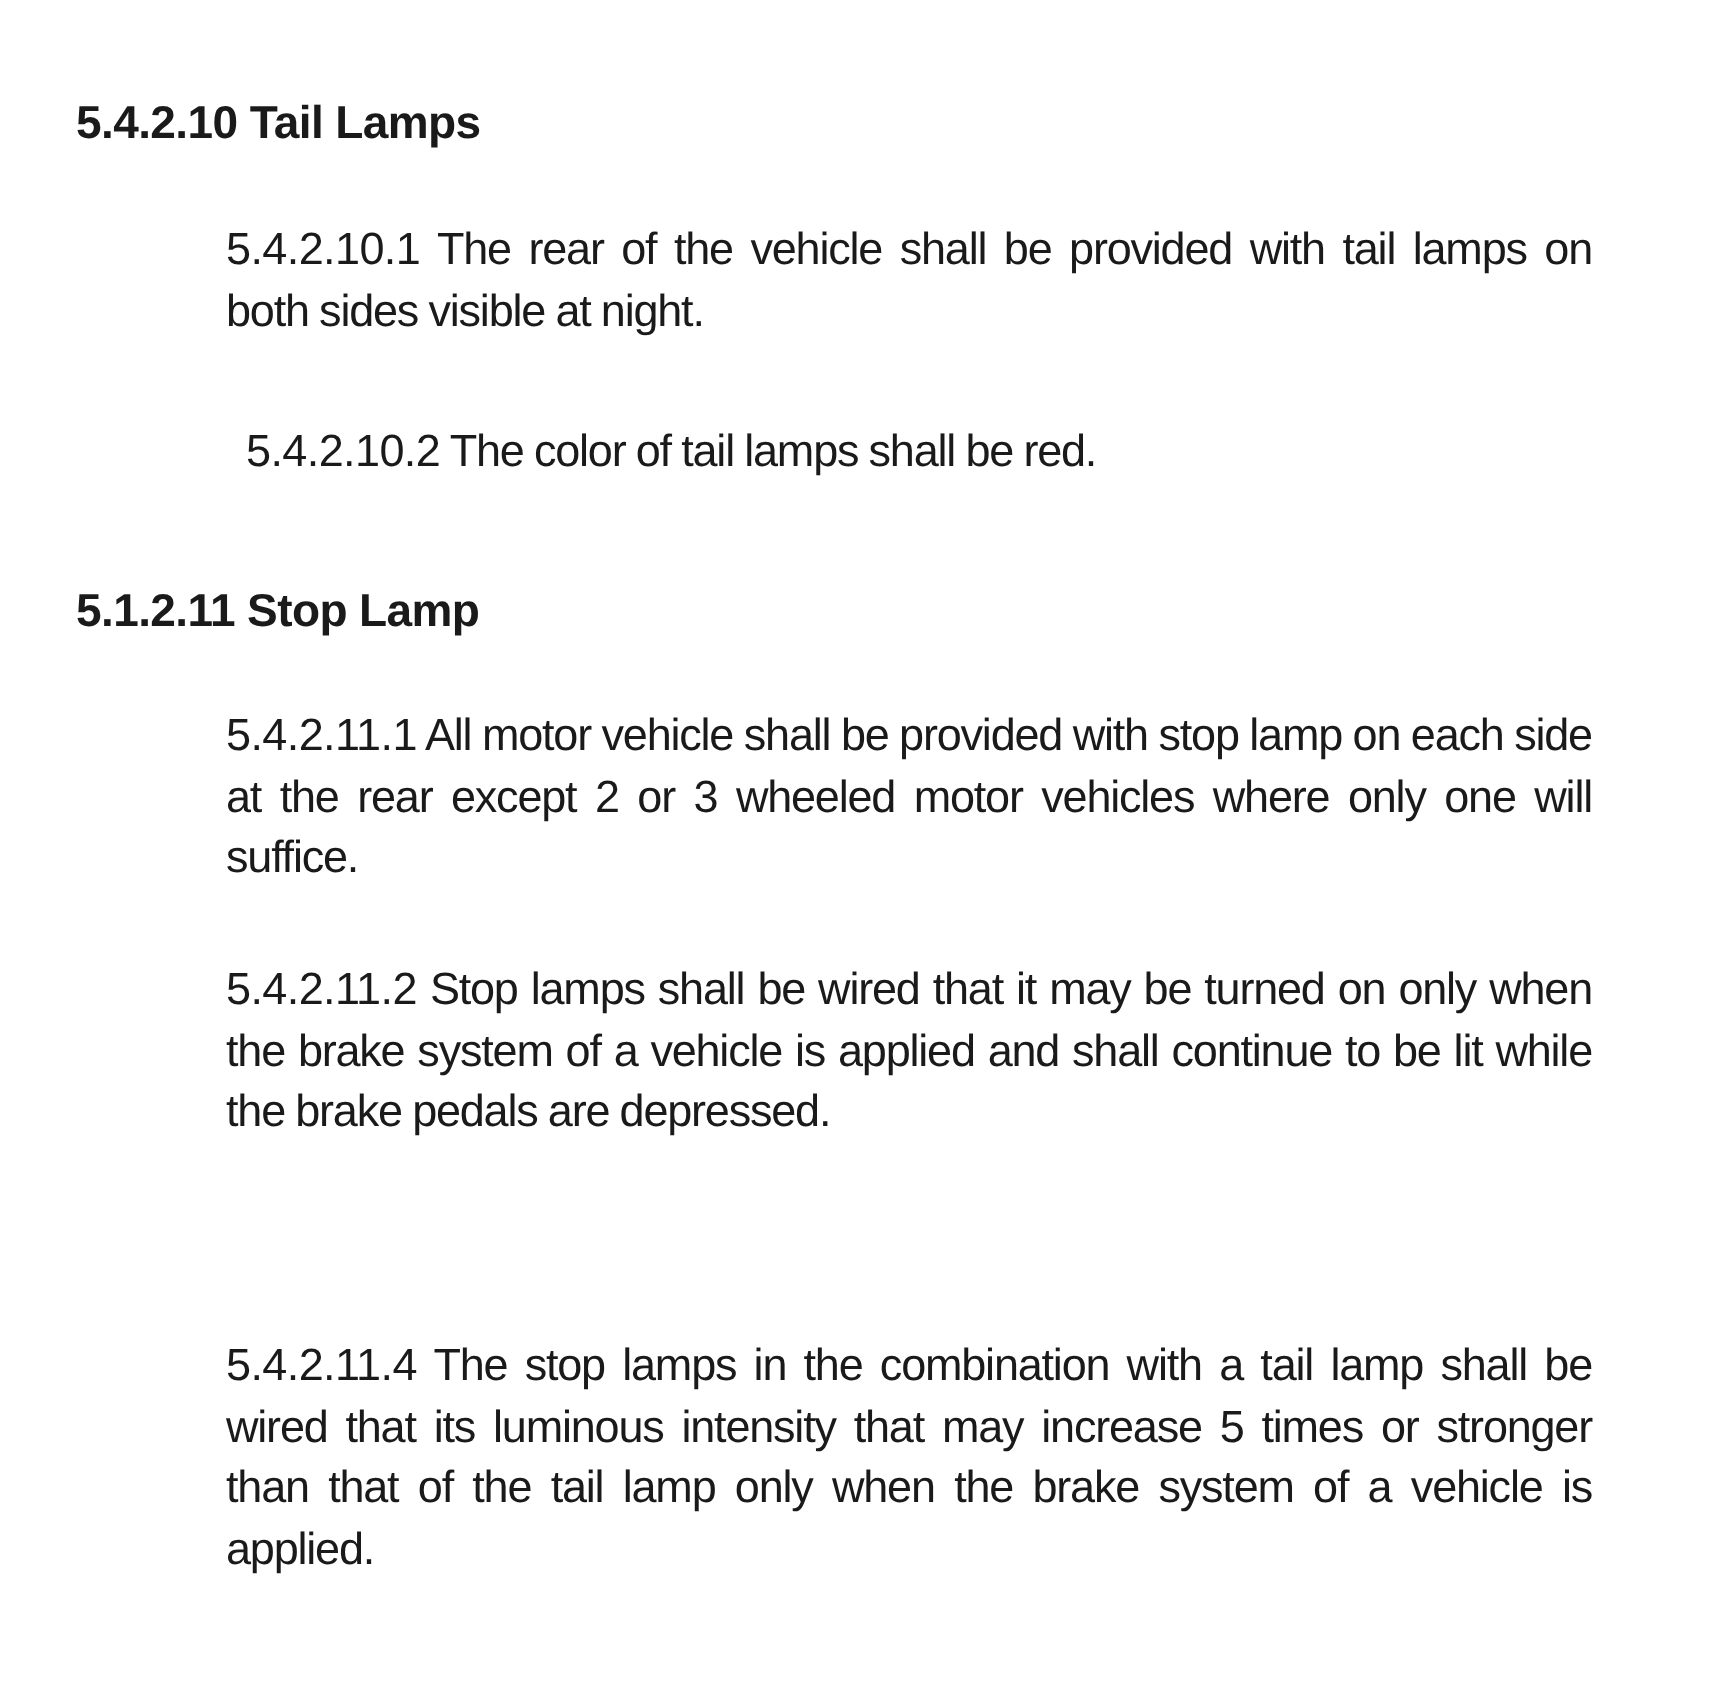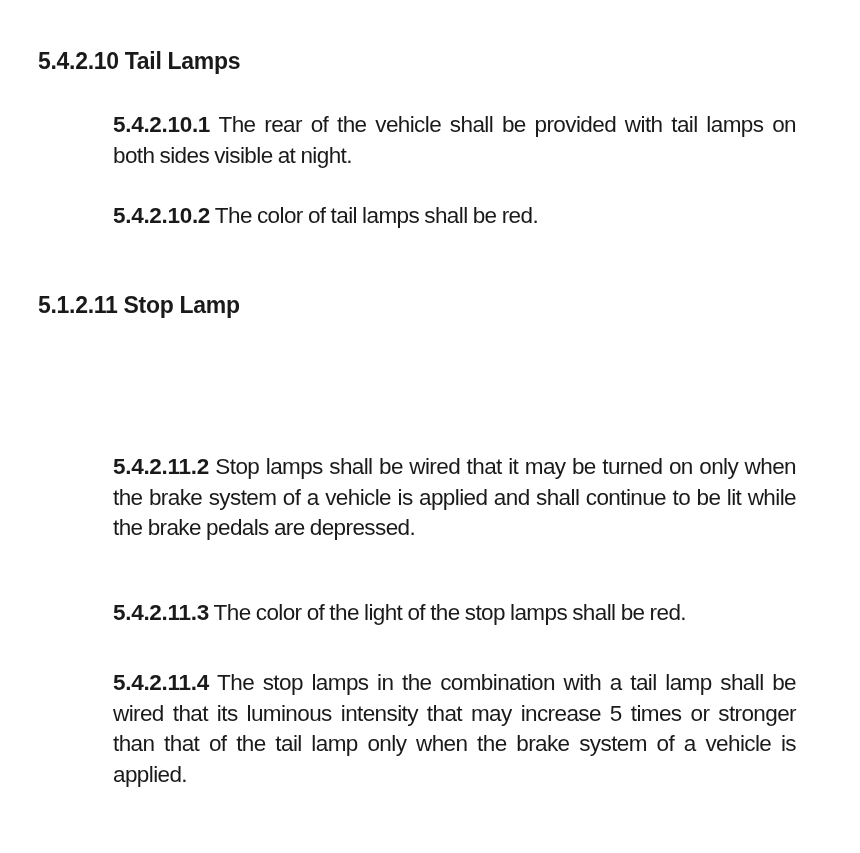--- a/index.html
+++ b/index.html
@@ -2,36 +2,36 @@
 <html><head>
   <meta charset="utf-8">
   <style>
     html, body { margin: 0; padding: 0; background: #ffffff; }
     body { width: 860px; height: 853px; overflow: hidden; position: relative; color: #1a1a1a;
            font-family: "Liberation Sans", sans-serif; }
     .page { position: absolute; left: 0; top: 0; width: 705px; height: 853px; }
     .heading { position: absolute; left: 38px; font-weight: bold; font-size: 23px; letter-spacing: -0.3px; white-space: nowrap; }
     .para { position: absolute; left: 113px; width: 683px; font-size: 22.5px; line-height: 30.5px;
             text-align: justify; letter-spacing: -0.6px; word-spacing: -0.5px; }
-    .para .num { font-weight: bold; letter-spacing: -0.3px; }
+    .para .num { font-weight: normal; letter-spacing: -0.3px; }
     .para.left { text-align: left; }
   </style>
 </head>
 <body>
 
 <div class="page">
 
   <div class="heading" style="top:48px">5.4.2.10 Tail Lamps</div>
 
   <p class="para" style="top:110px; margin:0"><span class="num">5.4.2.10.1</span> <span>The rear of the vehicle shall be provided with tail lamps on both sides visible at night.</span></p>
 
-  <p class="para left" style="top:201px; margin:0"><span class="num">5.4.2.10.2</span> <span>The color of tail lamps shall be red.</span></p>
+  <p class="para left" style="top:201px; margin:10px"><span class="num">5.4.2.10.2</span> <span>The color of tail lamps shall be red.</span></p>
 
   <div class="heading" style="top:292px">5.1.2.11 Stop Lamp</div>
 
+  <p class="para" style="top:353px; margin:0"><span class="num">5.4.2.11.1</span> <span>All motor vehicle shall be provided with stop lamp on each side at the rear except 2 or 3 wheeled motor vehicles where only one will suffice.</span></p>
 
-  <p class="para" style="top:452px; margin:0"><span class="num">5.4.2.11.2</span> <span>Stop lamps shall be wired that it may be turned on only when the brake system of a vehicle is applied and shall continue to be lit while the brake pedals are depressed.</span></p>
+  <p class="para" style="top:480px; margin:0"><span class="num">5.4.2.11.2</span> <span>Stop lamps shall be wired that it may be turned on only when the brake system of a vehicle is applied and shall continue to be lit while the brake pedals are depressed.</span></p>
 
-  <p class="para" style="top:598px; margin:0"><span class="num">5.4.2.11.3</span> <span>The color of the light of the stop lamps shall be red.</span></p>
 
   <p class="para" style="top:668px; margin:0"><span class="num">5.4.2.11.4</span> <span>The stop lamps in the combination with a tail lamp shall be wired that its luminous intensity that may increase 5 times or stronger than that of the tail lamp only when the brake system of a vehicle is applied.</span></p>
 
 </div>
 
 </body></html>

